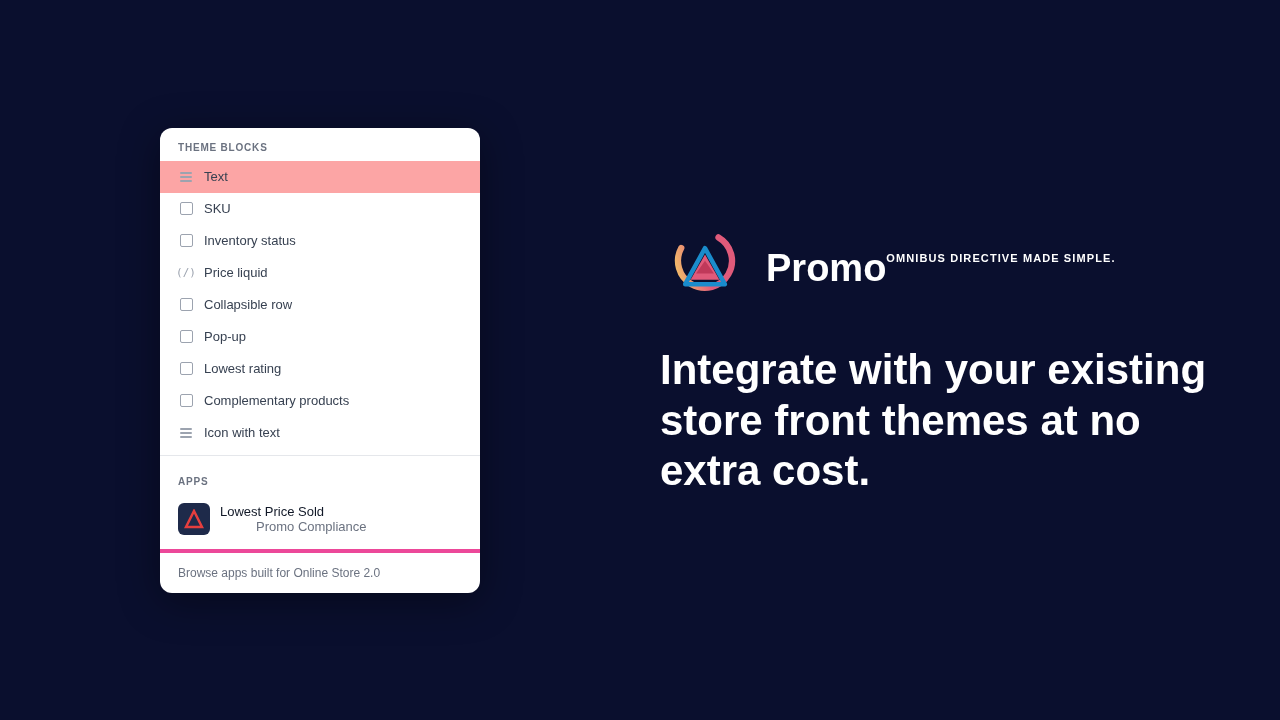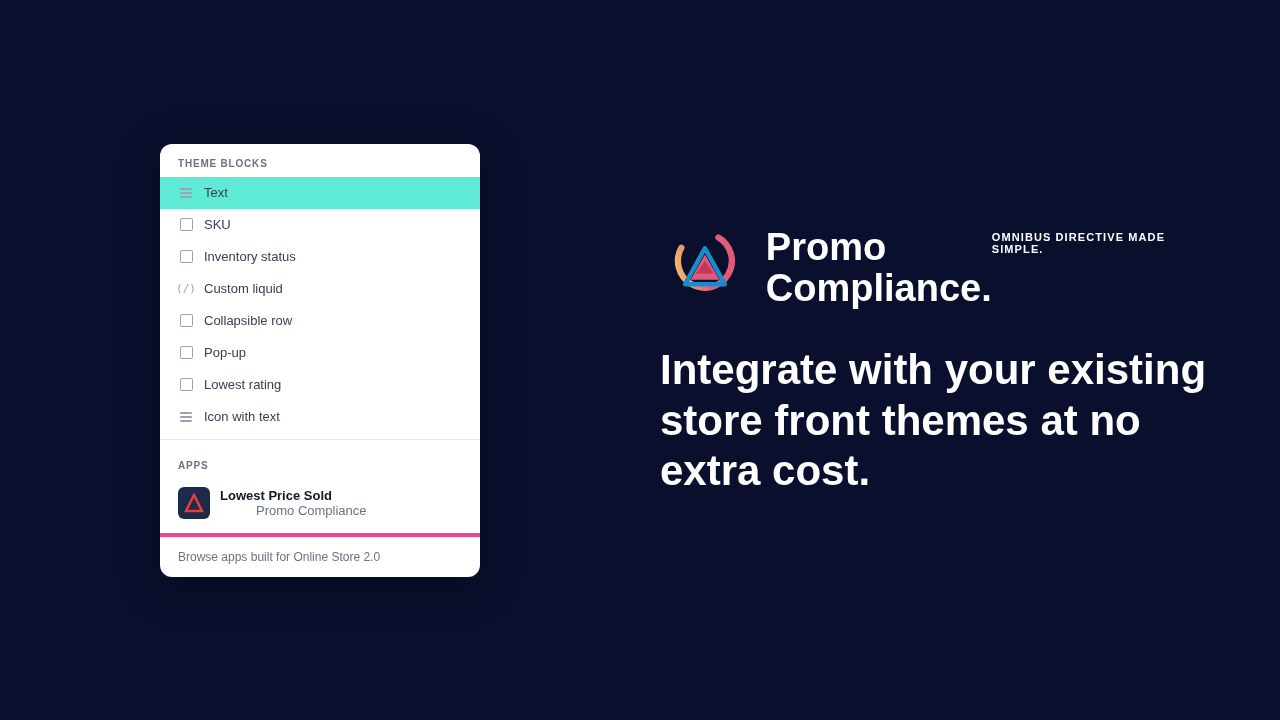--- a/index.html
+++ b/index.html
@@ -98,21 +98,21 @@
       background: #1e2a4a;
       border-radius: 6px;
       display: flex;
       align-items: center;
       justify-content: center;
       flex-shrink: 0;
     }
 
     .app-name {
       font-size: 13px;
-      font-weight: 700;
+      font-weight: 400;
       color: #111827;
     }
 
     .app-sub {
       font-size: 13px;
       color: #6b7280;
       padding-left: 36px;
     }
 
     .browse-link {
@@ -195,21 +195,21 @@
     }
   </style>
 </head>
 <body>
 
 <div class="left-panel">
   <div class="theme-card">
 
     <div class="card-section-header">THEME BLOCKS</div>
 
-    <div class="block-item" style="background:#5eead4;">
+    <div class="block-item" style="background:#fca5a5;">
       <div class="block-icon">
         <div class="icon-lines">
             <span></span>
             <span></span>
             <span></span>
           </div>
       </div>
       <span>Text</span>
     </div>
 
@@ -224,21 +224,21 @@
       <div class="block-icon">
           <div class="icon-square"></div>
         </div>
       <span>Inventory status</span>
     </div>
 
     <div class="block-item">
       <div class="block-icon">
           <span class="icon-liquid">(/)</span>
         </div>
-      <span>Custom liquid</span>
+      <span>Price liquid</span>
     </div>
 
     <div class="block-item">
       <div class="block-icon">
           <div class="icon-square"></div>
         </div>
       <span>Collapsible row</span>
     </div>
 
     <div class="block-item">
@@ -248,20 +248,26 @@
       <span>Pop-up</span>
     </div>
 
     <div class="block-item">
       <div class="block-icon">
           <div class="icon-square"></div>
         </div>
       <span>Lowest rating</span>
     </div>
 
+    <div class="block-item">
+      <div class="block-icon">
+          <div class="icon-square"></div>
+        </div>
+      <span>Complementary products</span>
+    </div>
 
     <div class="block-item">
       <div class="block-icon">
         <div class="icon-lines">
             <span></span>
             <span></span>
             <span></span>
           </div>
       </div>
       <span>Icon with text</span>
@@ -305,20 +311,19 @@
       <polygon points="50,28 72,68 28,68" fill="none" stroke="#1a8ccc" stroke-width="5" stroke-linejoin="round"></polygon>
 
       <polygon points="50,35 66,63 34,63" fill="#e05a7a"></polygon>
 
       <polygon points="50,42 60,56 40,56" fill="#c0395a"></polygon>
     </svg>
 
     <div class="logo-text-block">
       <div class="logo-title">
         <span>Promo</span><br>
-        <span>Compliance.</span>
       </div>
       <div class="logo-subtitle">OMNIBUS DIRECTIVE MADE SIMPLE.</div>
     </div>
   </div>
 
   <div class="headline">Integrate with your existing store front themes at no extra cost.</div>
 </div>
 
 </body></html>

